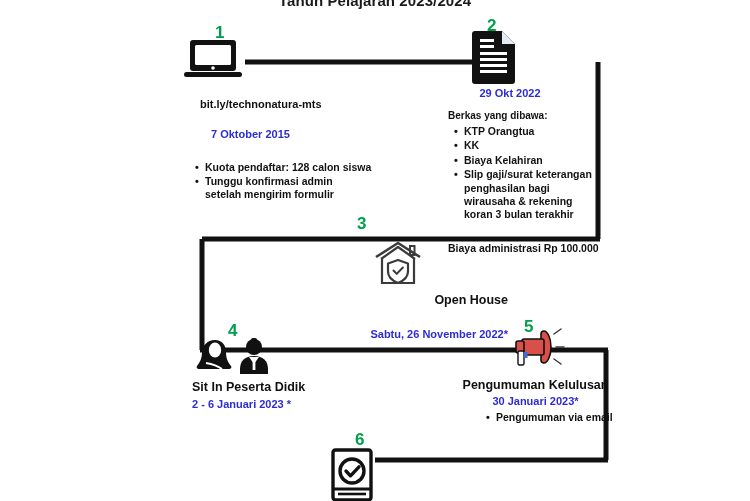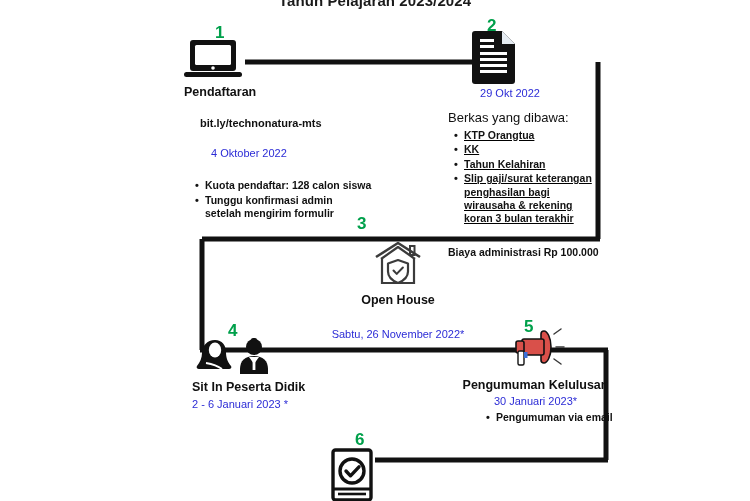--- a/index.html
+++ b/index.html
@@ -62,27 +62,27 @@
     display: block;
   }
   .step-title {
     font-size: 12.5px;
     font-weight: bold;
     color: #111111;
     line-height: 1.25;
   }
   .step-date {
     font-size: 11px;
-    font-weight: normal;
+    font-weight: bold;
     color: #2c2cd6;
     line-height: 1.3;
   }
   .step-sub {
-    font-size: 13px;
-    font-weight: normal;
+    font-size: 10px;
+    font-weight: bold;
     color: #111111;
     line-height: 1.35;
   }
   .step-url {
     font-size: 11px;
     font-weight: bold;
     color: #111111;
     line-height: 1.3;
   }
   ul.step-list {
@@ -120,24 +120,24 @@
   #step1 .step-url { margin-top: 15px; padding-left: 22px; }
   #step1 .step-date { margin-top: 16px; padding-left: 33px; }
   #step1 ul.step-list { margin-top: 19px; padding-left: 27px; }
 
   #step2 { left: 428px; top: 28px; width: 190px; }
   #step2-num { left: 487px; top: 17px; }
   #step2 .icon-wrap { padding-left: 43px; }
   #step2 .step-title { margin-top: 2px; text-align: center; padding-right: 24px;}
   #step2 .step-date { margin-top: 2px; text-align: center; padding-right: 26px; }
   #step2 .step-sub { margin-top: 9px; padding-left: 20px; }
-  #step2 ul.step-list { margin-top: 2px; padding-left: 36px; text-decoration: underline; }
+  #step2 ul.step-list { margin-top: 2px; padding-left: 36px; }
   #step2 .note { margin-top: 20px; padding-left: 20px; }
 
-  #step3 { left: 288px; top: 240px; width: 220px; text-align: center; }
+  #step3 { left: 288px; top: 240px; width: 220px; text-align: right; }
   #step3-num { left: 357px; top: 215px; }
   #step3 .step-title { margin-top: 3px; }
   #step3 .step-date { margin-top: 18px; }
 
   #step4 { left: 180px; top: 337px; width: 190px; }
   #step4-num { left: 228px; top: 322px; }
   #step4 .icon-wrap { padding-left: 16px; }
   #step4 .step-title { margin-top: 3px; padding-left: 12px; }
   #step4 .step-date { margin-top: 1px; padding-left: 12px; }
 
@@ -178,23 +178,22 @@
   <div class="step-num" id="step1-num">1</div>
   <div class="step" id="step1">
     <div class="icon-wrap">
       <svg class="step-icon" width="62" height="44" viewBox="0 0 62 44">
         <rect x="6" y="2" width="46" height="31" rx="3" fill="#111111"></rect>
         <rect x="11" y="7" width="36" height="20" rx="1.5" fill="#ffffff"></rect>
         <circle cx="29" cy="30" r="1.8" fill="#ffffff"></circle>
         <rect x="0" y="34" width="58" height="5" rx="2.5" fill="#111111"></rect>
       </svg>
     </div>
-    <div class="step-title">Pendaftaran</div>
     <div class="step-url">bit.ly/technonatura-mts</div>
-    <div class="step-date">4 Oktober 2022</div>
+    <div class="step-date">7 Oktober 2015</div>
     <ul class="step-list">
       <li>Kuota pendaftar: 128 calon siswa</li>
       <li style="max-width:140px">Tunggu konfirmasi admin setelah mengirim formulir</li>
     </ul>
   </div>
 
   <div class="step-num" id="step2-num">2</div>
   <div class="step" id="step2">
     <div class="icon-wrap">
       <svg class="step-icon" width="50" height="56" viewBox="0 0 50 56">
@@ -208,21 +207,21 @@
           <rect x="9" y="36" width="27" height="3"></rect>
           <rect x="9" y="42" width="27" height="3"></rect>
         </g>
       </svg>
     </div>
     <div class="step-date">29 Okt 2022</div>
     <div class="step-sub">Berkas yang dibawa:</div>
     <ul class="step-list">
       <li>KTP Orangtua</li>
       <li>KK</li>
-      <li>Tahun Kelahiran</li>
+      <li>Biaya Kelahiran</li>
       <li style="max-width:130px">Slip gaji/surat keterangan penghasilan bagi wirausaha &amp; rekening koran 3 bulan terakhir</li>
     </ul>
     <div class="note">Biaya administrasi Rp 100.000</div>
   </div>
 
   <div class="step-num" id="step3-num">3</div>
   <div class="step" id="step3">
     <div class="icon-wrap" style="text-align:center;">
       <svg class="step-icon" width="52" height="46" viewBox="0 0 52 46" style="display:inline-block;">
         <path d="M4 17 L26 3 L48 17" fill="none" stroke="#3b3b3b" stroke-width="2.6" stroke-linejoin="round"></path>

